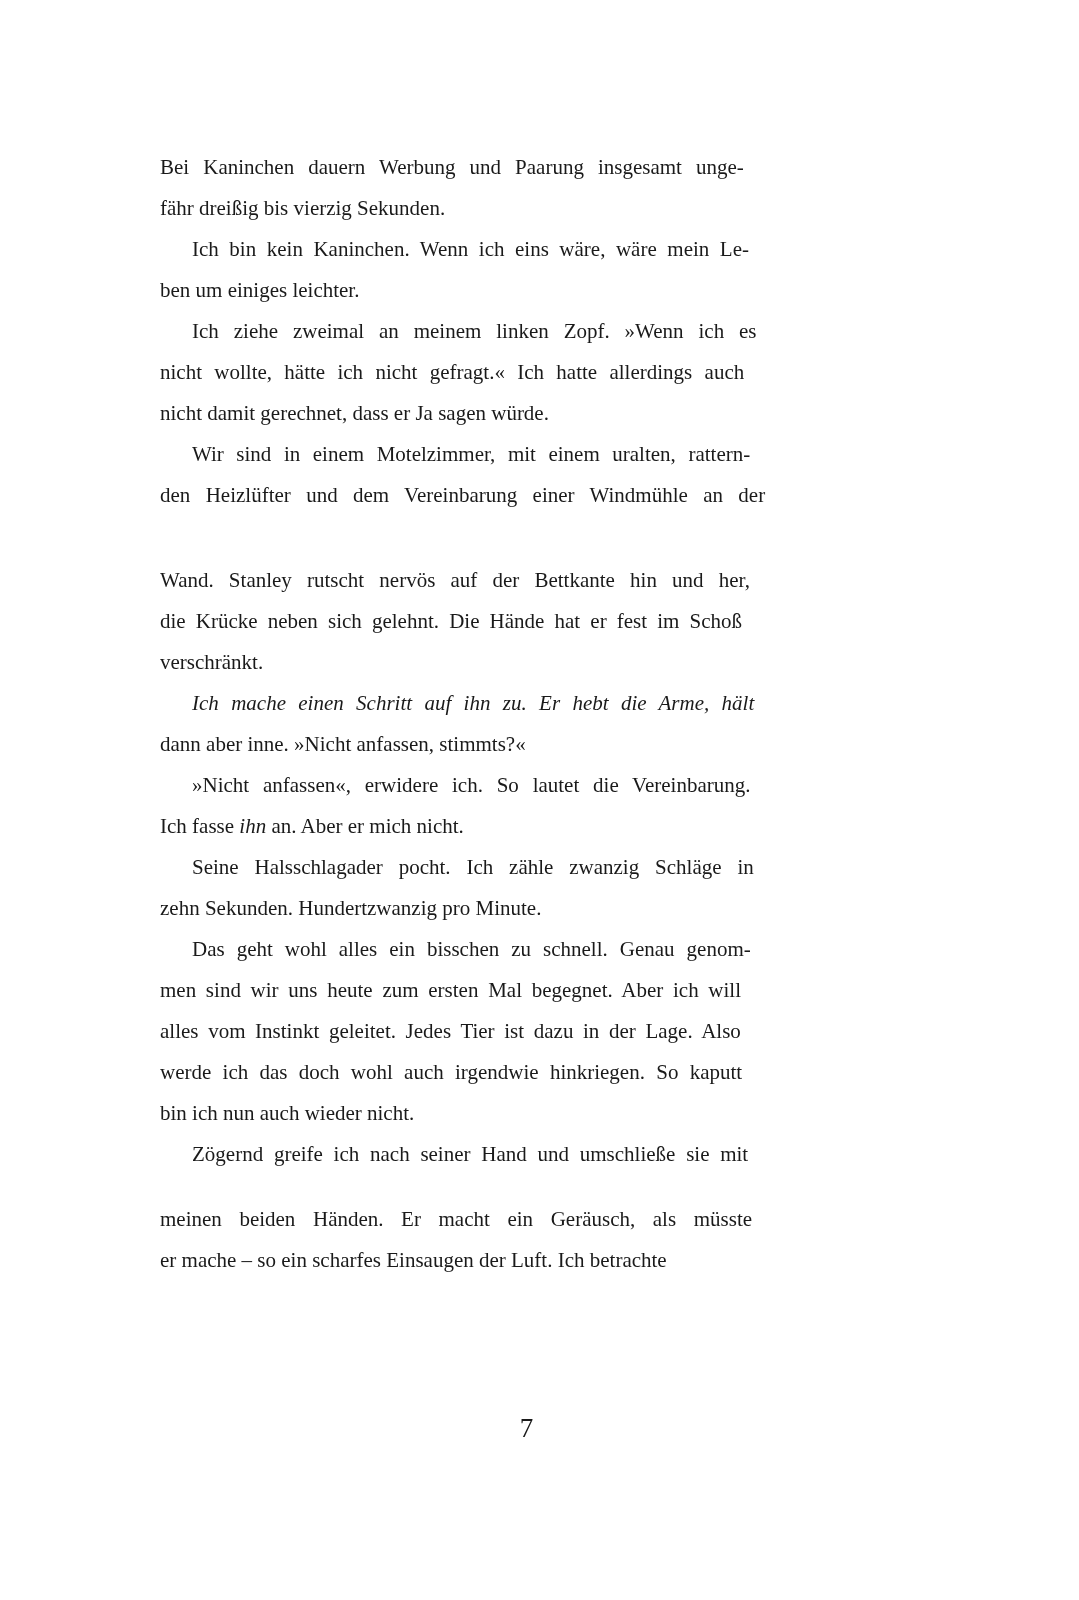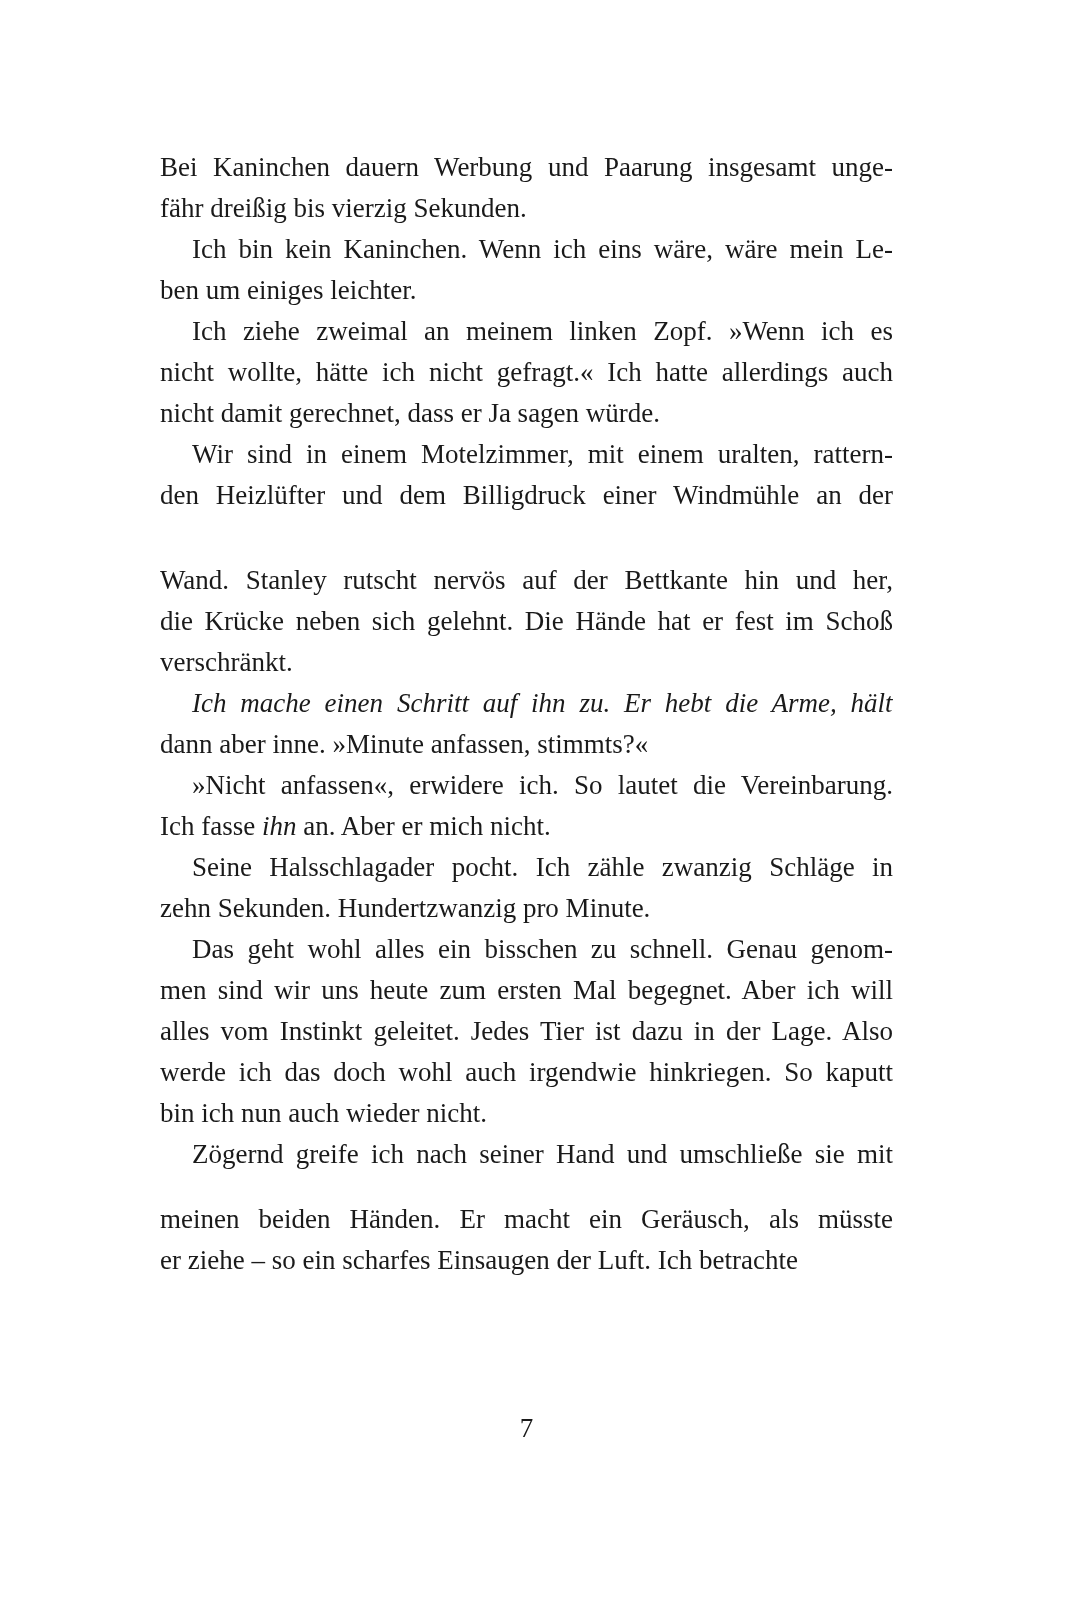--- a/index.html
+++ b/index.html
@@ -17,21 +17,21 @@
     position: absolute;
     inset: 0;
     background: var(--bg-color, #ffffff);
   }
   .text-block {
     position: absolute;
     left: 160px;
     top: 147px;
     width: 733px;
     font-family: "Liberation Serif", serif;
-    font-size: 27px;
+    font-size: 21px;
     line-height: 41px;
     color: var(--text-color, #1a1a1a);
   }
   .paragraph {
     margin: 0;
     padding: 0;
   }
   .line {
     white-space: nowrap;
     height: 41px;
@@ -68,44 +68,44 @@
         <div class="line indent" style="word-spacing: 5.29063px;"><span>Ich bin kein Kaninchen. Wenn ich eins wäre, wäre mein Le-</span></div>
         <div class="line"><span>ben um einiges leichter.</span></div>
       </div>
       <div class="paragraph">
         <div class="line indent" style="word-spacing: 9.65625px;"><span>Ich ziehe zweimal an meinem linken Zopf. »Wenn ich es</span></div>
         <div class="line" style="word-spacing: 7.05382px;"><span>nicht wollte, hätte ich nicht gefragt.« Ich hatte allerdings auch</span></div>
         <div class="line"><span>nicht damit gerechnet, dass er Ja sagen würde.</span></div>
       </div>
       <div class="paragraph">
         <div class="line indent" style="word-spacing: 7.29492px;"><span>Wir sind in einem Motelzimmer, mit einem uralten, rattern-</span></div>
-        <div class="line" style="word-spacing: 10.0977px;"><span>den Heizlüfter und dem Billigdruck einer Windmühle an der</span></div>
+        <div class="line" style="word-spacing: 10.0977px;"><span>den Heizlüfter und dem Vereinbarung einer Windmühle an der</span></div>
         <div class="line" style="word-spacing: 9.90799px; margin-top: 44px;"><span>Wand. Stanley rutscht nervös auf der Bettkante hin und her,</span></div>
         <div class="line" style="word-spacing: 4.88352px;"><span>die Krücke neben sich gelehnt. Die Hände hat er fest im Schoß</span></div>
         <div class="line"><span>verschränkt.</span></div>
       </div>
       <div class="paragraph">
         <div class="line indent" style="word-spacing: 7.08807px; font-style: italic;"><span>Ich mache einen Schritt auf ihn zu. Er hebt die Arme, hält</span></div>
-        <div class="line"><span>dann aber inne. »Minute anfassen, stimmts?«</span></div>
+        <div class="line"><span>dann aber inne. »Nicht anfassen, stimmts?«</span></div>
       </div>
       <div class="paragraph">
         <div class="line indent" style="word-spacing: 8.52902px;"><span>»Nicht anfassen«, erwidere ich. So lautet die Vereinbarung.</span></div>
         <div class="line"><span>Ich fasse </span><em>ihn</em><span> an. Aber er mich nicht.</span></div>
       </div>
       <div class="paragraph">
         <div class="line indent" style="word-spacing: 10.6071px;"><span>Seine Halsschlagader pocht. Ich zähle zwanzig Schläge in</span></div>
         <div class="line"><span>zehn Sekunden. Hundertzwanzig pro Minute.</span></div>
       </div>
       <div class="paragraph">
         <div class="line indent" style="word-spacing: 6.74132px;"><span>Das geht wohl alles ein bisschen zu schnell. Genau genom-</span></div>
         <div class="line" style="word-spacing: 4.46875px;"><span>men sind wir uns heute zum ersten Mal begegnet. Aber ich will</span></div>
         <div class="line" style="word-spacing: 4.39631px;"><span>alles vom Instinkt geleitet. Jedes Tier ist dazu in der Lage. Also</span></div>
         <div class="line" style="word-spacing: 6.0191px;"><span>werde ich das doch wohl auch irgendwie hinkriegen. So kaputt</span></div>
         <div class="line"><span>bin ich nun auch wieder nicht.</span></div>
       </div>
       <div class="paragraph">
         <div class="line indent" style="word-spacing: 5.49479px;"><span>Zögernd greife ich nach seiner Hand und umschließe sie mit</span></div>
         <div class="line" style="word-spacing: 12.3379px; margin-top: 24px;"><span>meinen beiden Händen. Er macht ein Geräusch, als müsste</span></div>
-        <div class="line"><span>er ziehe – so ein scharfes Einsaugen der Luft. Ich betrachte</span></div>
+        <div class="line"><span>er mache – so ein scharfes Einsaugen der Luft. Ich betrachte</span></div>
       </div>
     </main>
   <footer class="folio">7</footer>
 </div>
 
 </body></html>

